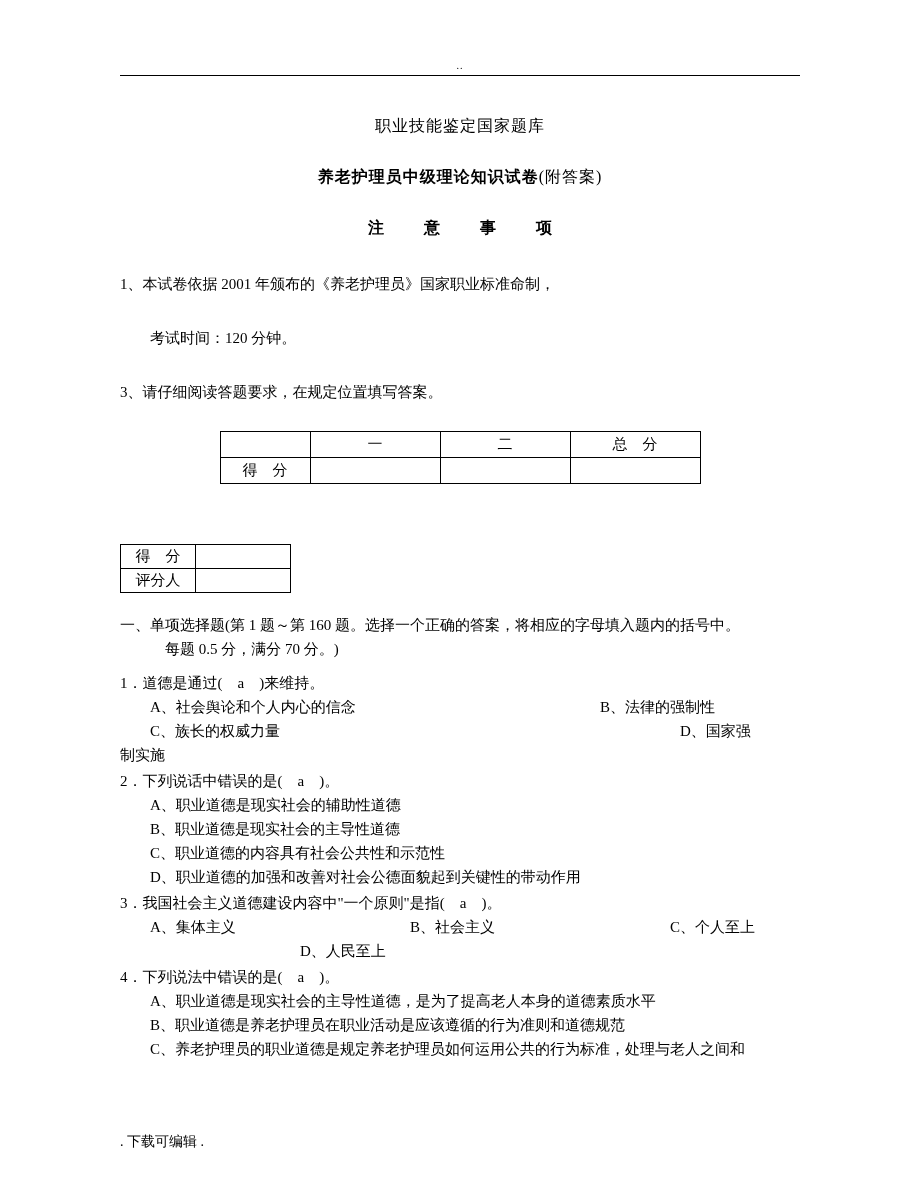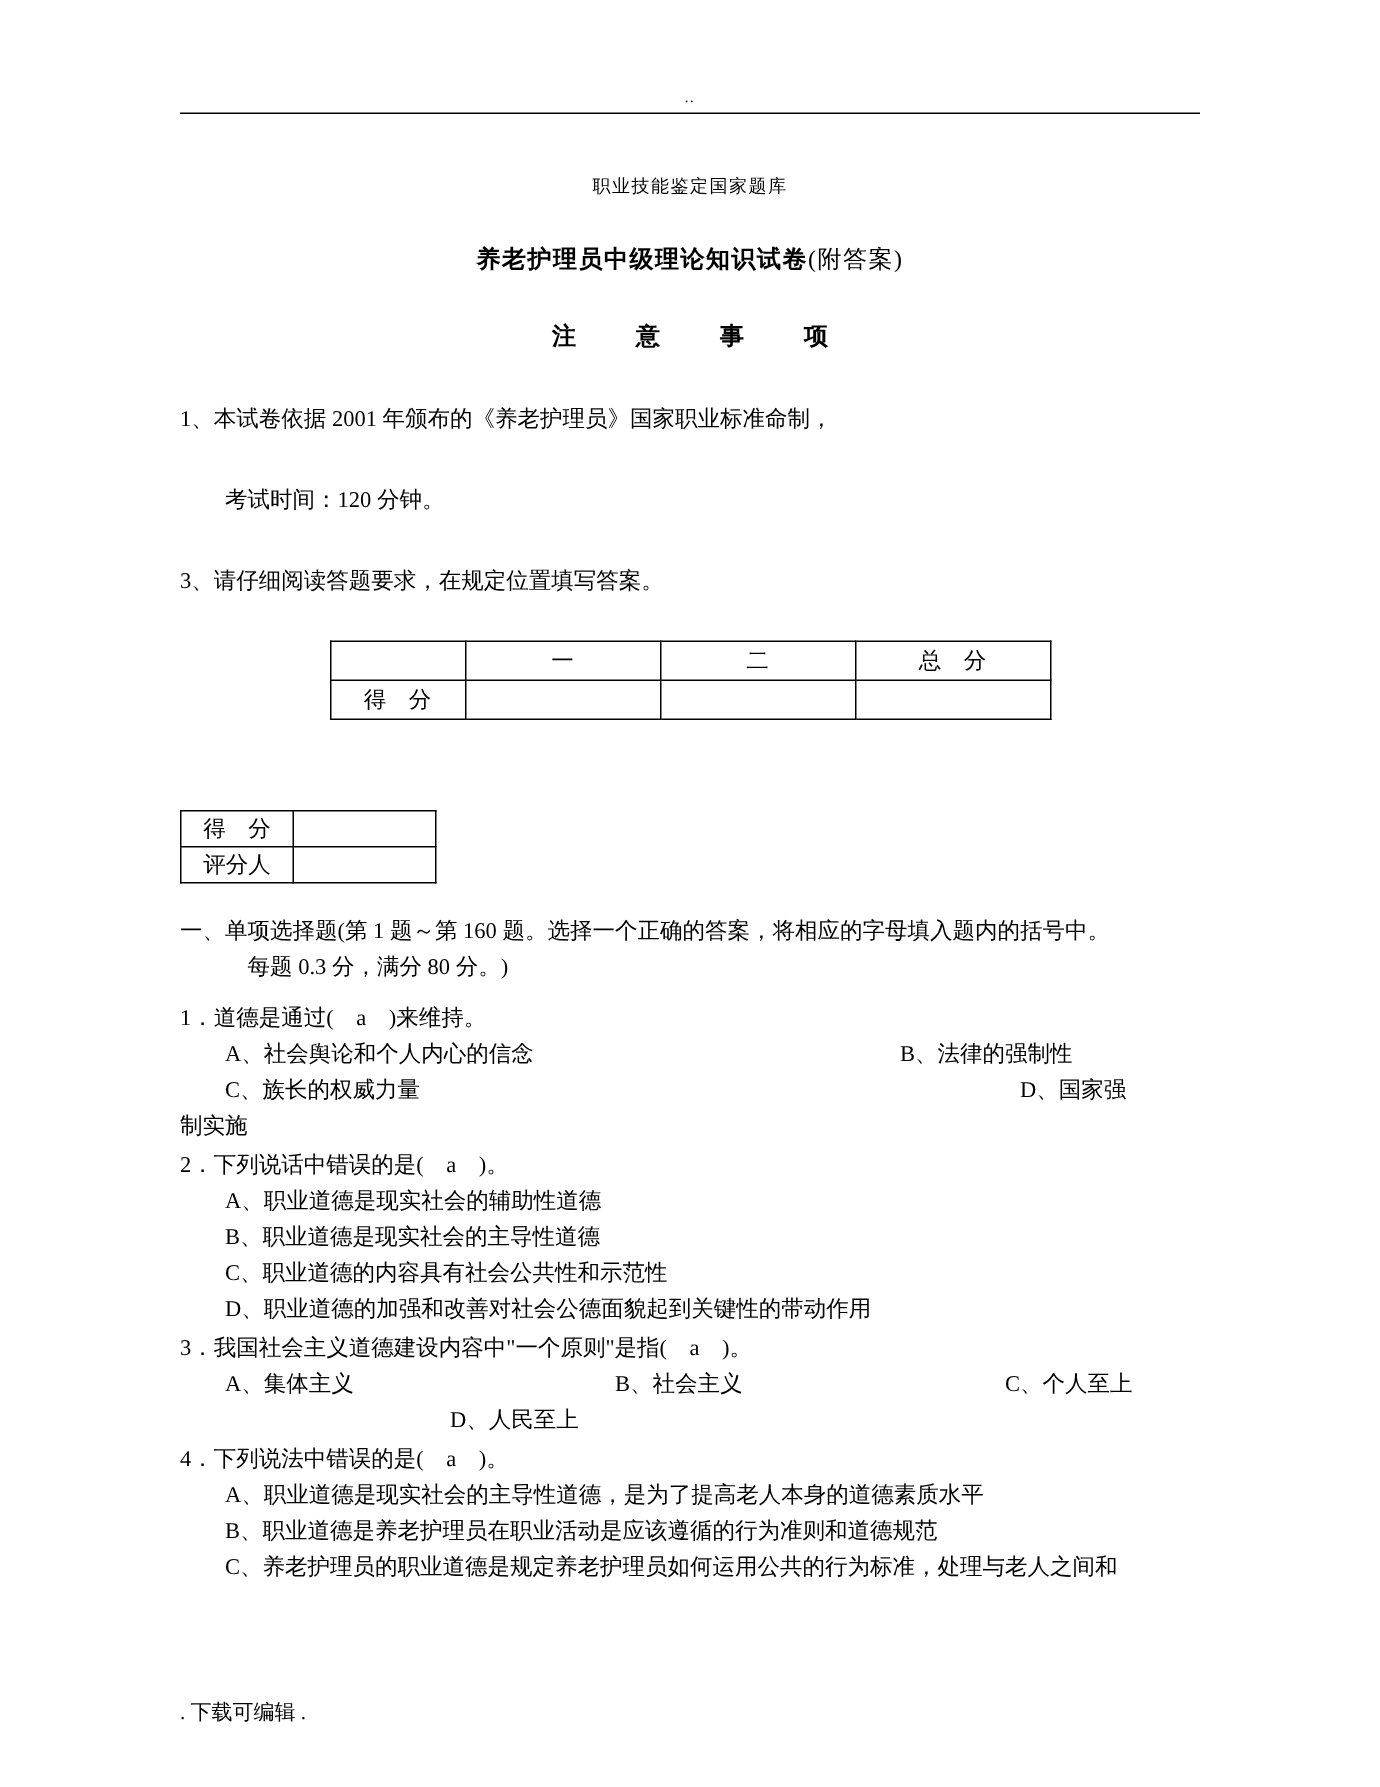--- a/index.html
+++ b/index.html
@@ -21,21 +21,21 @@
       margin-bottom: 4px;
       letter-spacing: 1px;
     }
     .hr-top {
       border: none;
       border-top: 1px solid #000;
       margin-bottom: 40px;
     }
     .center { text-align: center; }
     .title1 {
-      font-size: 12px;
+      font-size: 16px;
       margin-bottom: 30px;
       letter-spacing: 1px;
     }
     .title2 {
       font-size: 16px;
       font-weight: bold;
       margin-bottom: 30px;
       letter-spacing: 1px;
     }
     .notice-heading {
@@ -156,21 +156,21 @@
     </tr>
     <tr>
       <td class="sts-c1">评分人</td>
       <td class="sts-c2"></td>
     </tr>
   </tbody>
     </table>
 
   <div class="section-head">
     <span>一、单项选择题(第 1 题～第 160 题。选择一个正确的答案，将相应的字母填入题内的括号中。</span><br>
-    <span class="section-sub">每题 0.3 分，满分 80 分。)</span>
+    <span class="section-sub">每题 0.5 分，满分 70 分。)</span>
   </div>
 
   <div class="q">
     <div>1．道德是通过(　a　)来维持。</div>
     <div class="opt-line">
       <span class="opt-row opt-a">A、社会舆论和个人内心的信念</span>
       <span class="opt-b">B、法律的强制性</span>
     </div>
     <div class="opt-line">
       <span class="opt-row opt-a">C、族长的权威力量</span>

